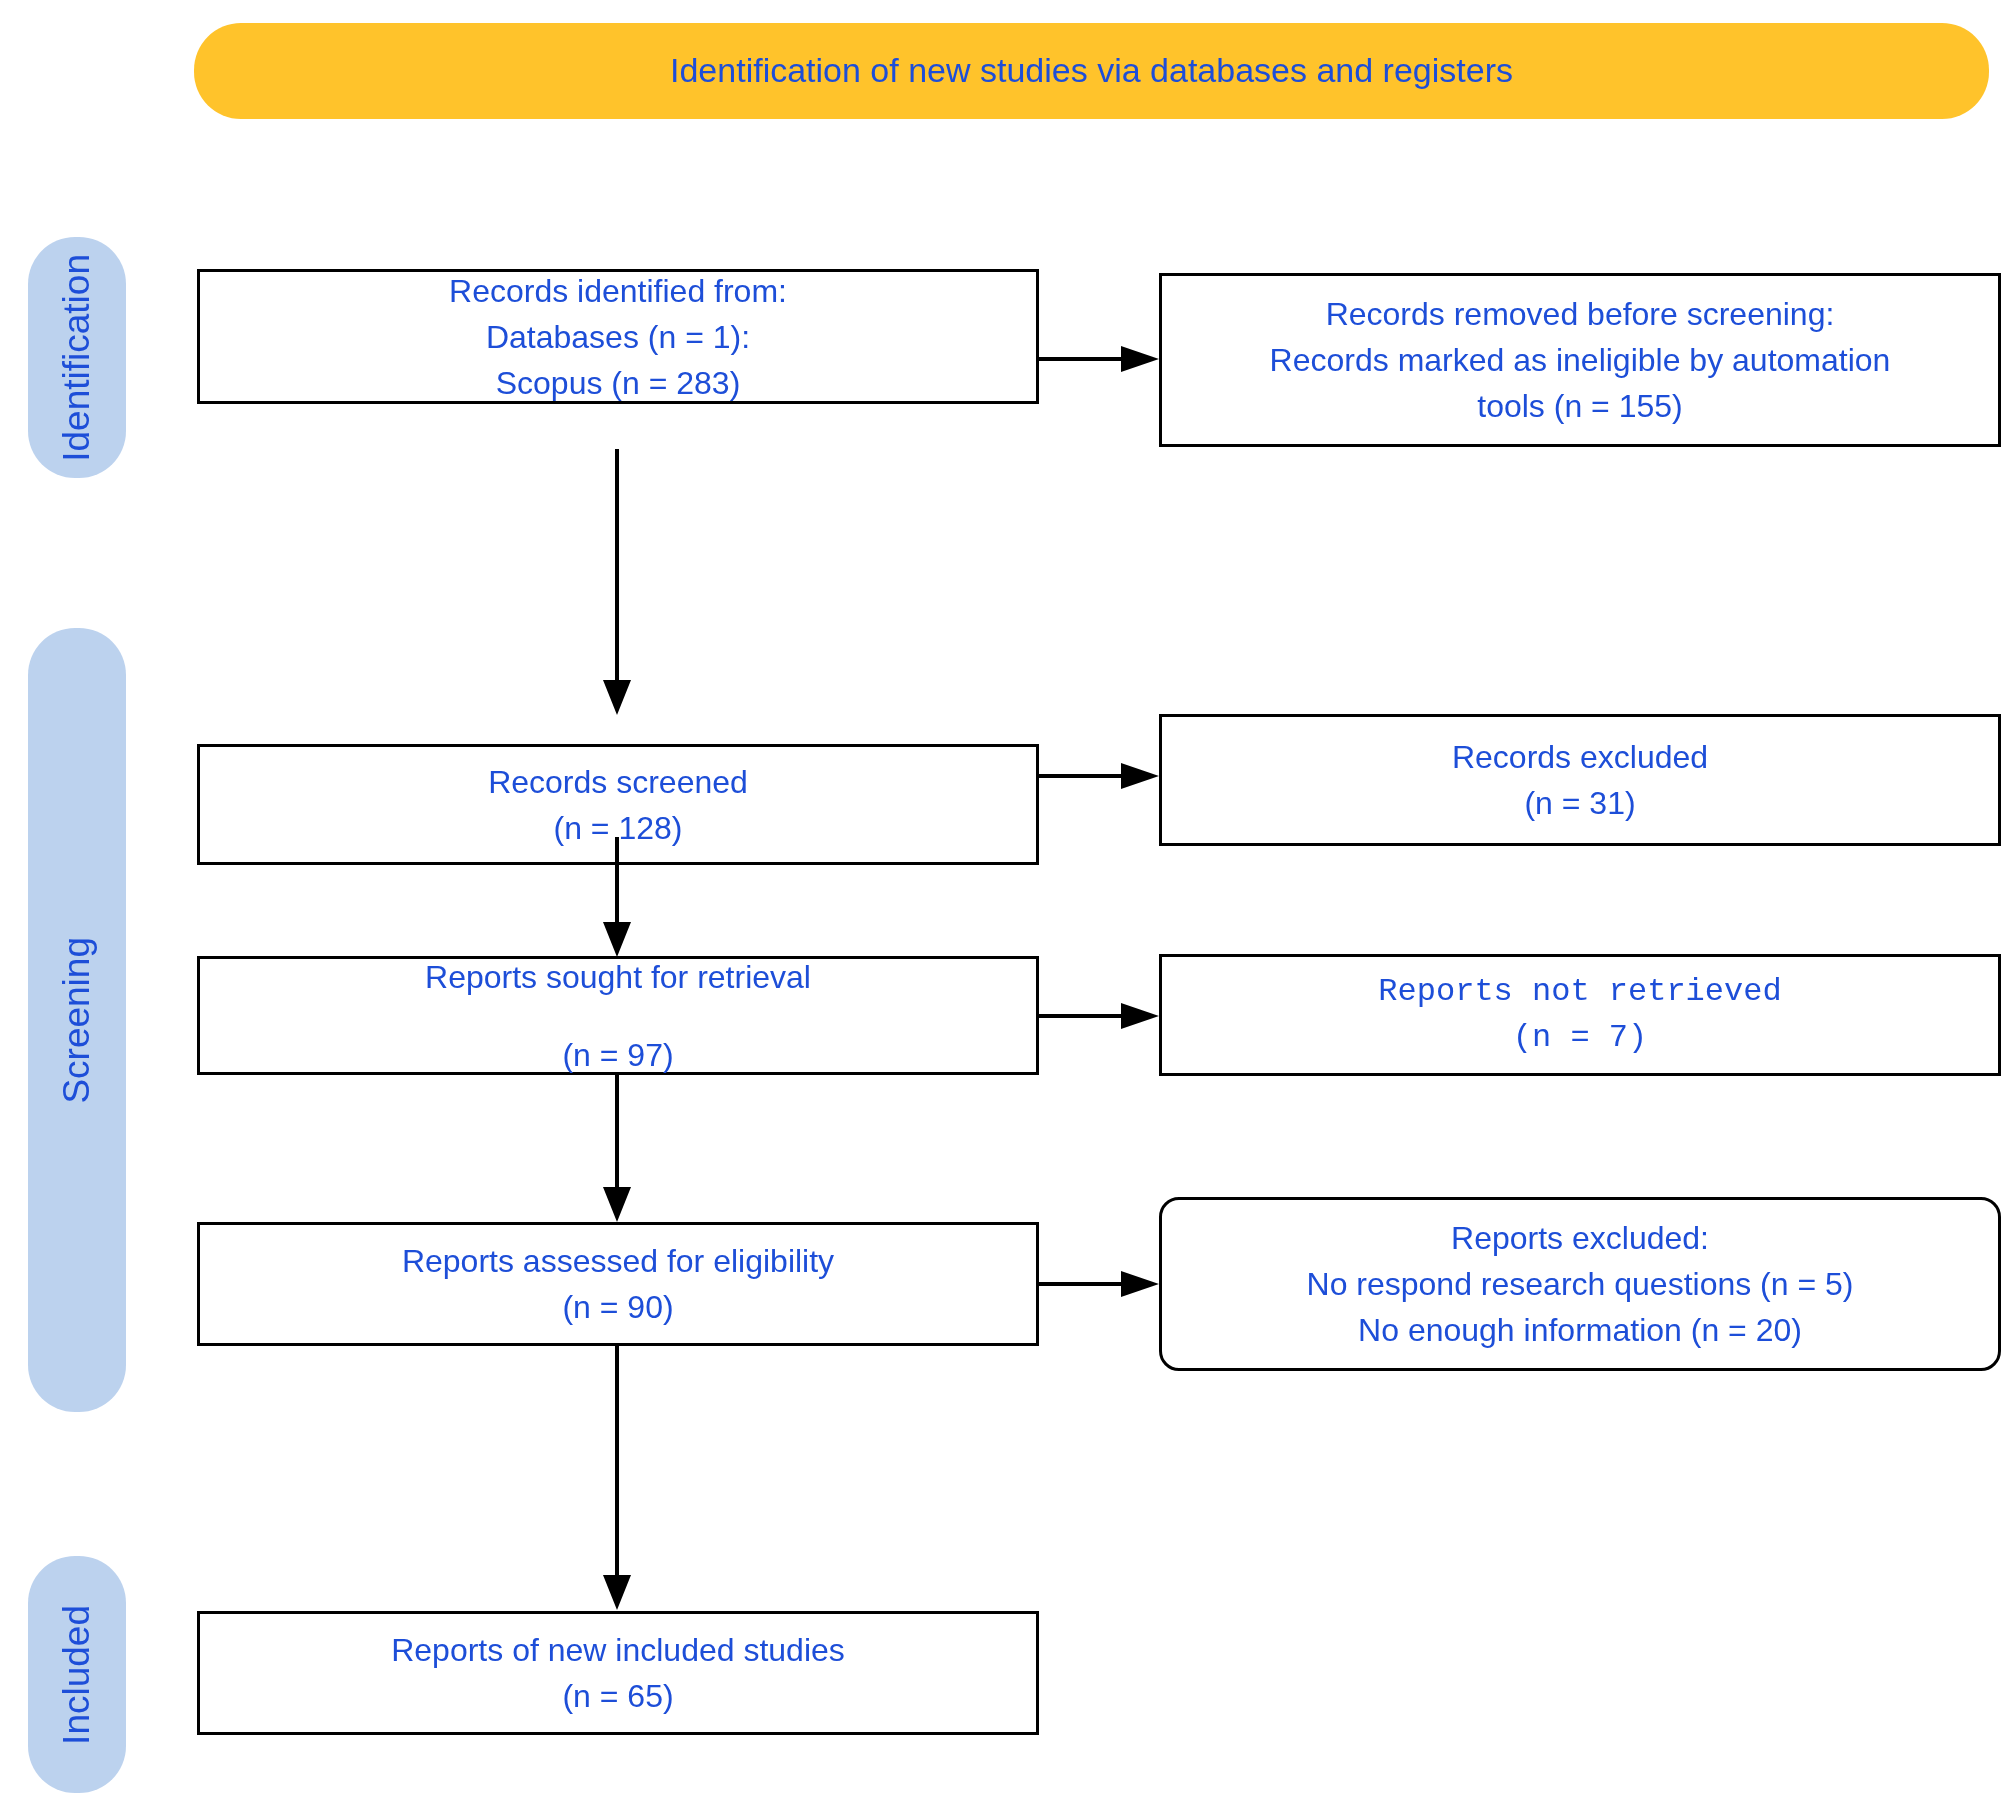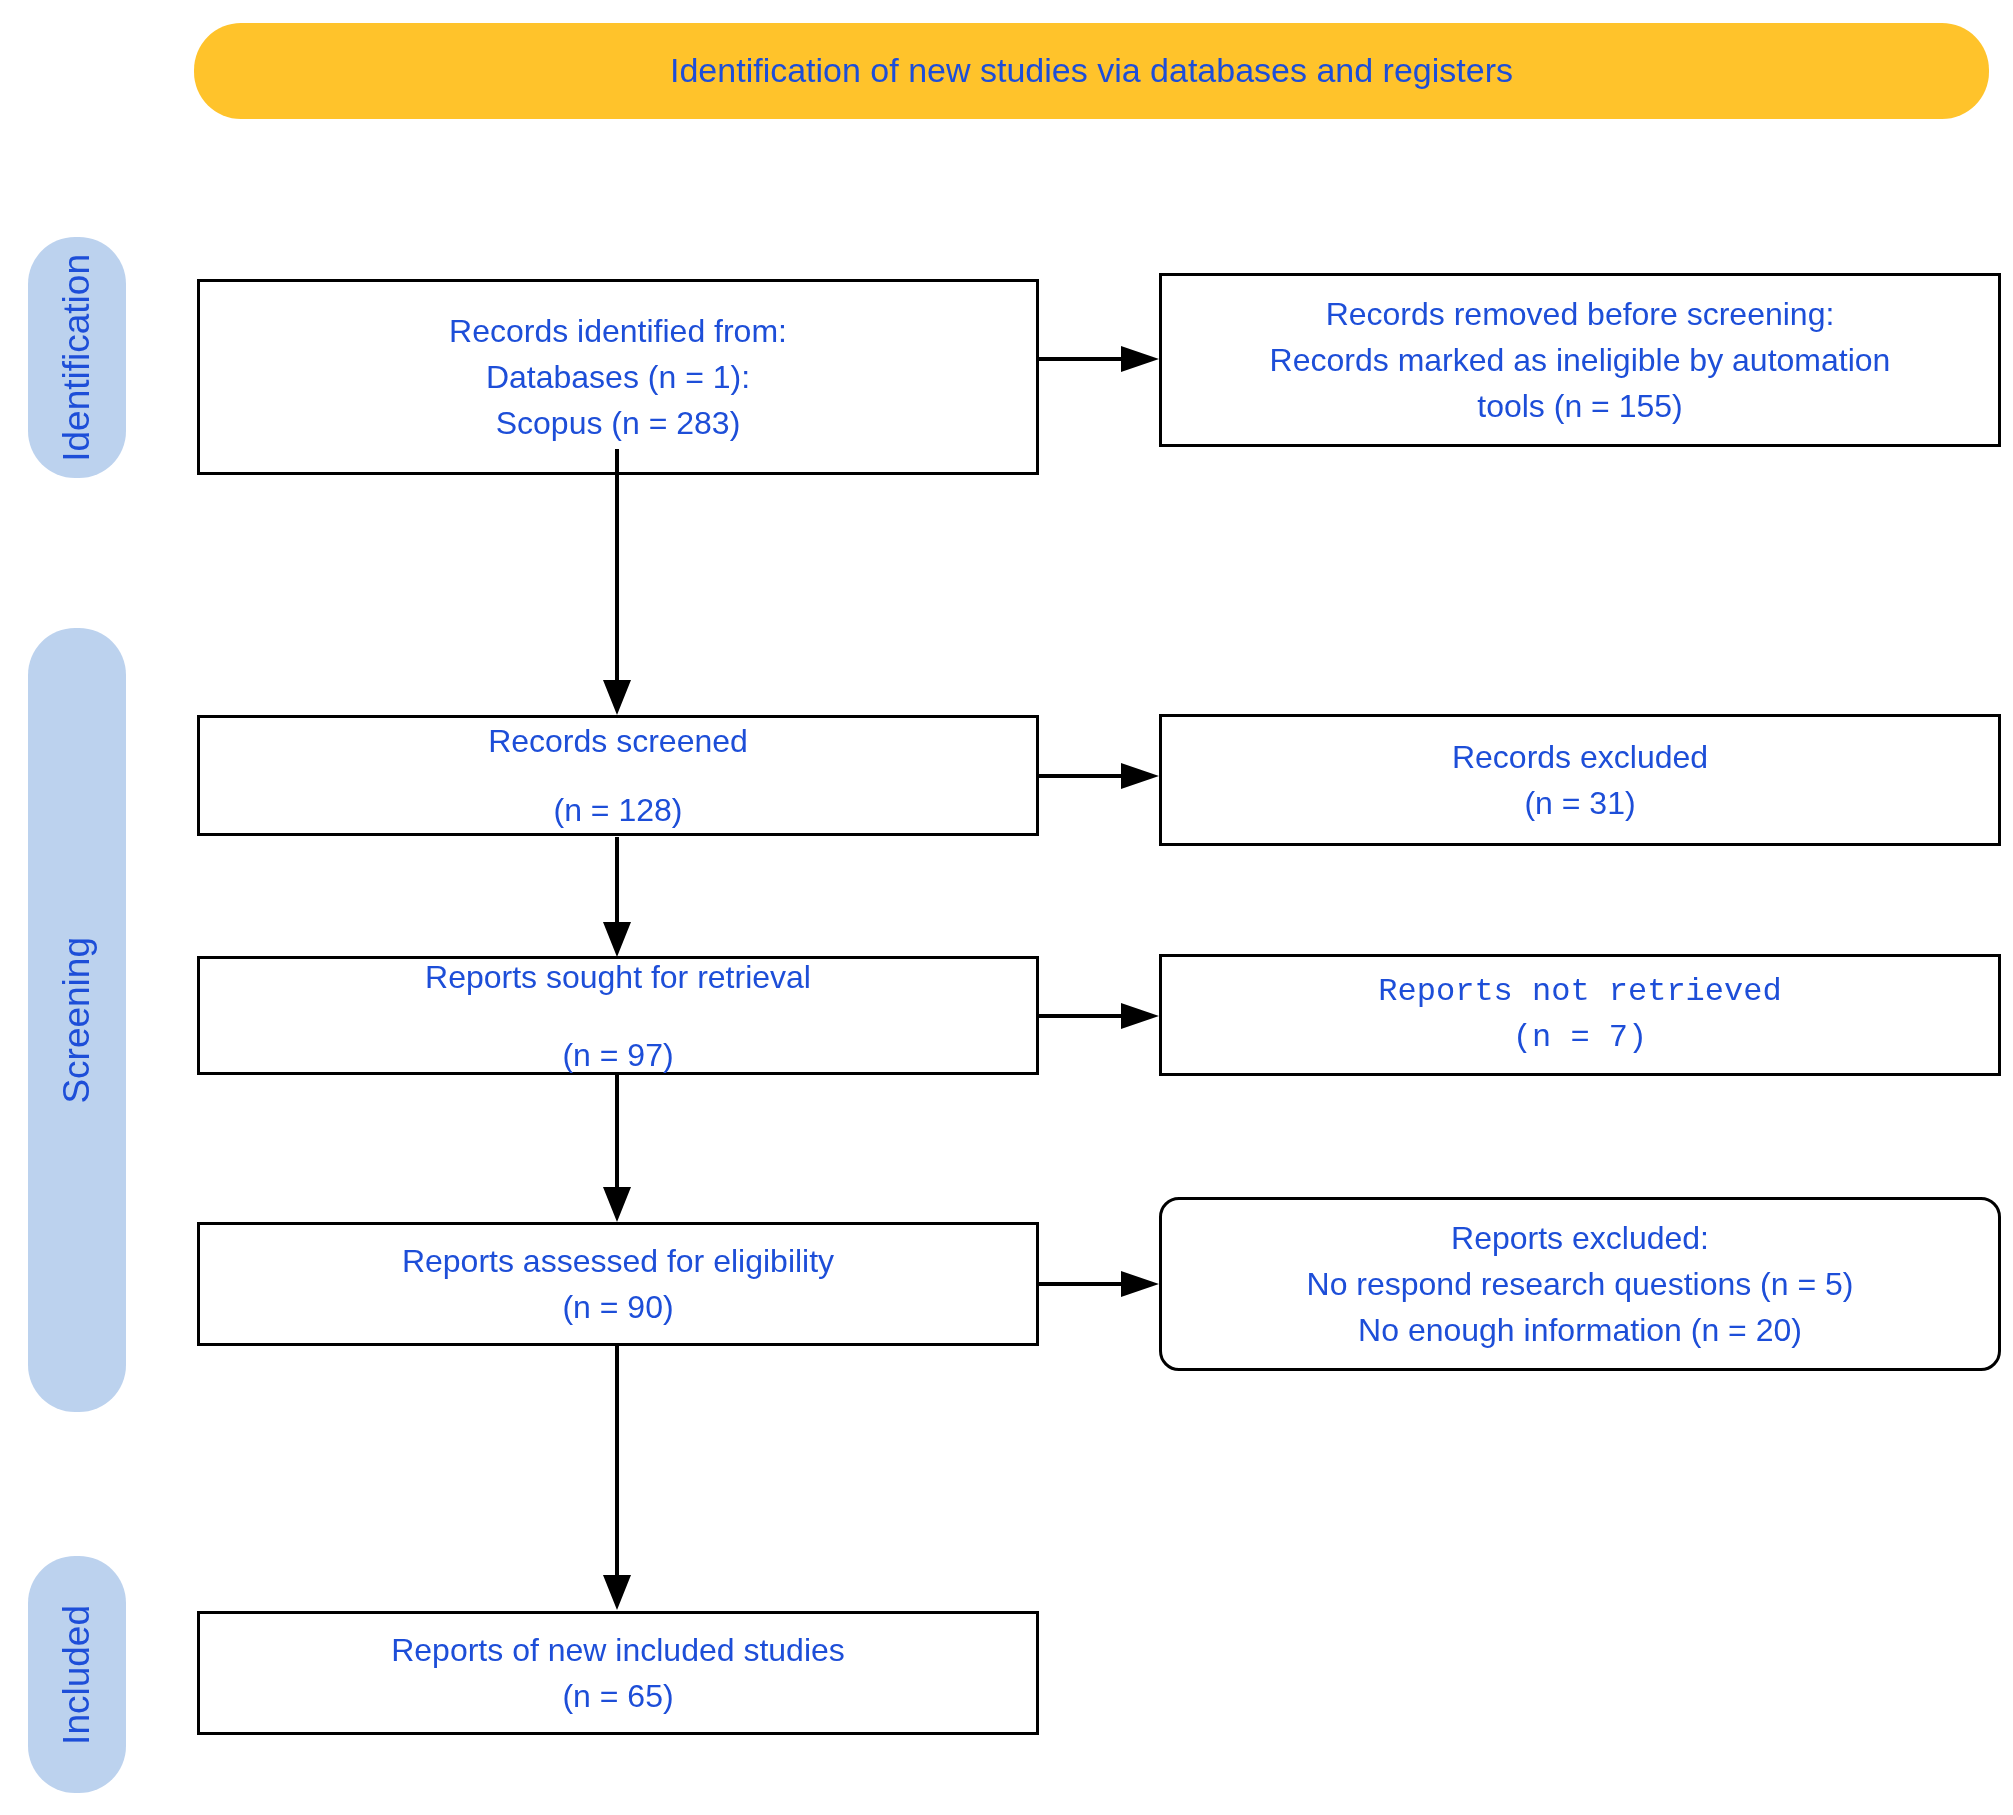--- a/index.html
+++ b/index.html
@@ -38,22 +38,22 @@
     position:absolute; box-sizing:border-box;
     width:842px;
     background:var(--box_bg, #ffffff);
     border:3.2px solid var(--box_border, #000000);
     display:flex; flex-direction:column; justify-content:center; align-items:center;
     text-align:center;
     font-size:32px; line-height:46px;
   }
   .box.l { left:197px; }
   .box.r { left:1159px; }
-  .b1 { top:279px;  height:196px; }
-  .b2 { top:715px;  height:121px;justify-content:space-between; }
+  .b1 { top:269px;  height:135px; }
+  .b2 { top:744px;  height:121px; }
   .b3 { top:956px; height:119px;gap:32px; }
   .b4 { top:1222px; height:124px; }
   .b5 { top:1611px; height:124px; }
   .r1 { top:273px;  height:174px; }
   .r2 { top:714px;  height:132px;justify-content:center; }
   .r3 { top:954px; height:122px;font-family:Liberation Mono, monospace; }
   .r4 { top:1197px; height:174px;border-radius:20px; }
 
   
   .varrow { position:absolute; width:30px; display:flex; flex-direction:column; align-items:center; }

